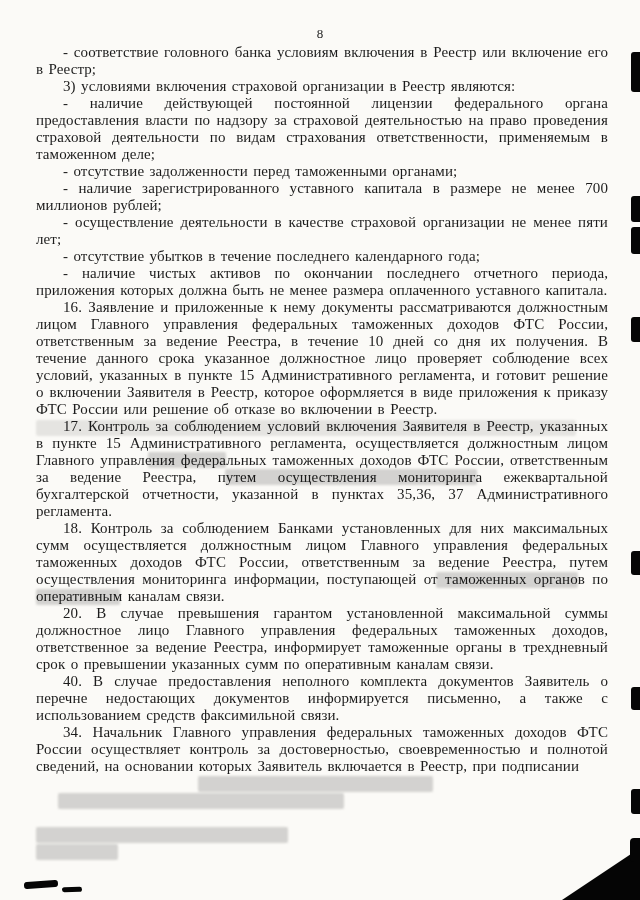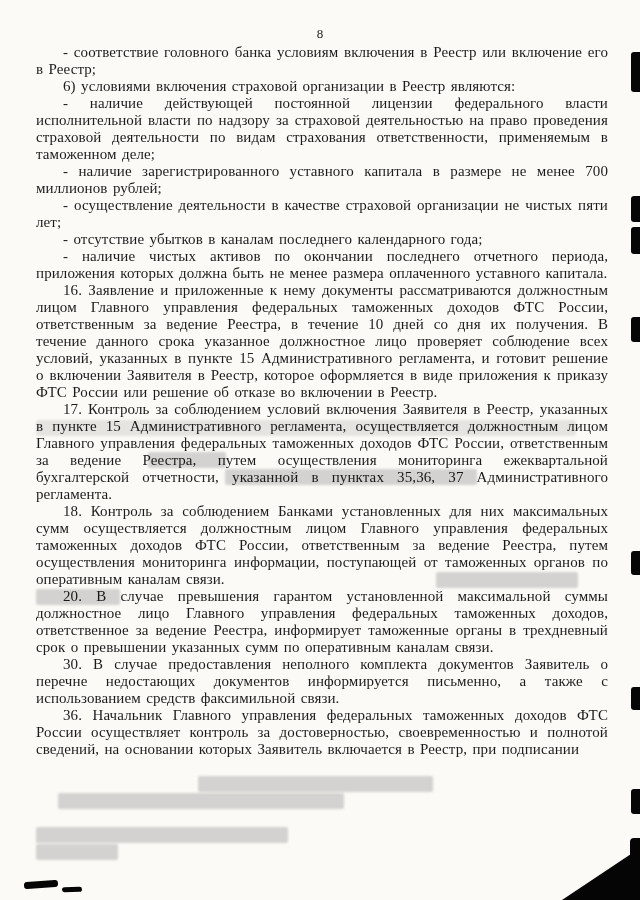--- a/index.html
+++ b/index.html
@@ -81,32 +81,33 @@
 </style>
 </head>
 <body>
 
 <div class="page">
 
   <div class="page-number">8</div>
 
   <div class="text-block">
     <p class="para">- соответствие головного банка условиям включения в Реестр или включение его в Реестр;</p>
-    <p class="para">6) условиями включения страховой организации в Реестр являются:</p>
-    <p class="para">- наличие действующей постоянной лицензии федерального власти исполнительной власти по надзору за страховой деятельностью на право проведения страховой деятельности по видам страхования ответственности, применяемым в таможенном деле;</p>
+    <p class="para">3) условиями включения страховой организации в Реестр являются:</p>
+    <p class="para">- наличие действующей постоянной лицензии федерального органа предоставления власти по надзору за страховой деятельностью на право проведения страховой деятельности по видам страхования ответственности, применяемым в таможенном деле;</p>
+    <p class="para">- отсутствие задолженности перед таможенными органами;</p>
     <p class="para">- наличие зарегистрированного уставного капитала в размере не менее 700 миллионов рублей;</p>
-    <p class="para">- осуществление деятельности в качестве страховой организации не чистых пяти лет;</p>
-    <p class="para">- отсутствие убытков в каналам последнего календарного года;</p>
+    <p class="para">- осуществление деятельности в качестве страховой организации не менее пяти лет;</p>
+    <p class="para">- отсутствие убытков в течение последнего календарного года;</p>
     <p class="para">- наличие чистых активов по окончании последнего отчетного периода, приложения которых должна быть не менее размера оплаченного уставного капитала.</p>
     <p class="para">16. Заявление и приложенные к нему документы рассматриваются должностным лицом Главного управления федеральных таможенных доходов ФТС России, ответственным за ведение Реестра, в течение 10 дней со дня их получения. В течение данного срока указанное должностное лицо проверяет соблюдение всех условий, указанных в пункте 15 Административного регламента, и готовит решение о включении Заявителя в Реестр, которое оформляется в виде приложения к приказу ФТС России или решение об отказе во включении в Реестр.</p>
     <p class="para">17. Контроль за соблюдением условий включения Заявителя в Реестр, указанных в пункте 15 Административного регламента, осуществляется должностным лицом Главного управления федеральных таможенных доходов ФТС России, ответственным за ведение Реестра, путем осуществления мониторинга ежеквартальной бухгалтерской отчетности, указанной в пунктах 35,36, 37 Административного регламента.</p>
     <p class="para">18. Контроль за соблюдением Банками установленных для них максимальных сумм осуществляется должностным лицом Главного управления федеральных таможенных доходов ФТС России, ответственным за ведение Реестра, путем осуществления мониторинга информации, поступающей от таможенных органов по оперативным каналам связи.</p>
     <p class="para">20. В случае превышения гарантом установленной максимальной суммы должностное лицо Главного управления федеральных таможенных доходов, ответственное за ведение Реестра, информирует таможенные органы в трехдневный срок о превышении указанных сумм по оперативным каналам связи.</p>
-    <p class="para">30. В случае предоставления неполного комплекта документов Заявитель о перечне недостающих документов информируется письменно, а также с использованием средств факсимильной связи.</p>
-    <p class="para">36. Начальник Главного управления федеральных таможенных доходов ФТС России осуществляет контроль за достоверностью, своевременностью и полнотой сведений, на основании которых Заявитель включается в Реестр, при подписании</p>
+    <p class="para">40. В случае предоставления неполного комплекта документов Заявитель о перечне недостающих документов информируется письменно, а также с использованием средств факсимильной связи.</p>
+    <p class="para">34. Начальник Главного управления федеральных таможенных доходов ФТС России осуществляет контроль за достоверностью, своевременностью и полнотой сведений, на основании которых Заявитель включается в Реестр, при подписании</p>
   </div>
 
   <div class="edge-bar" style="top:52px;height:40px;"></div>
   <div class="edge-bar" style="top:196px;height:26px;"></div>
   <div class="edge-bar" style="top:227px;height:27px;"></div>
   <div class="edge-bar" style="top:317px;height:25px;"></div>
   <div class="edge-bar" style="top:551px;height:24px;"></div>
   <div class="edge-bar" style="top:687px;height:23px;"></div>
   <div class="edge-bar" style="top:789px;height:25px;"></div>
 

